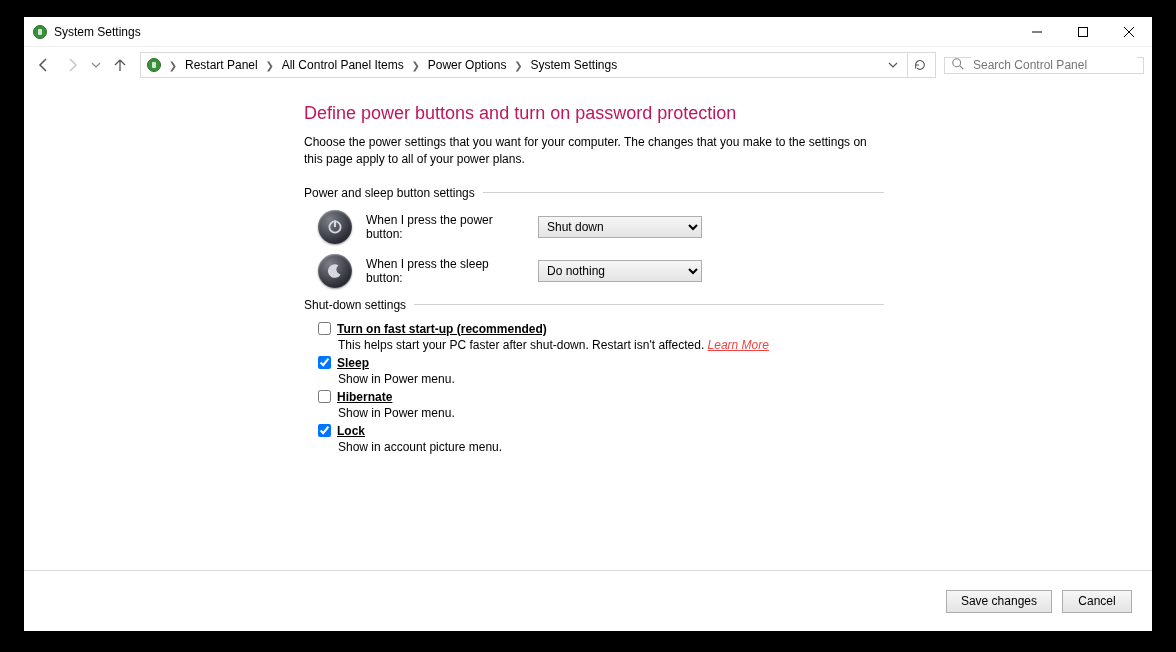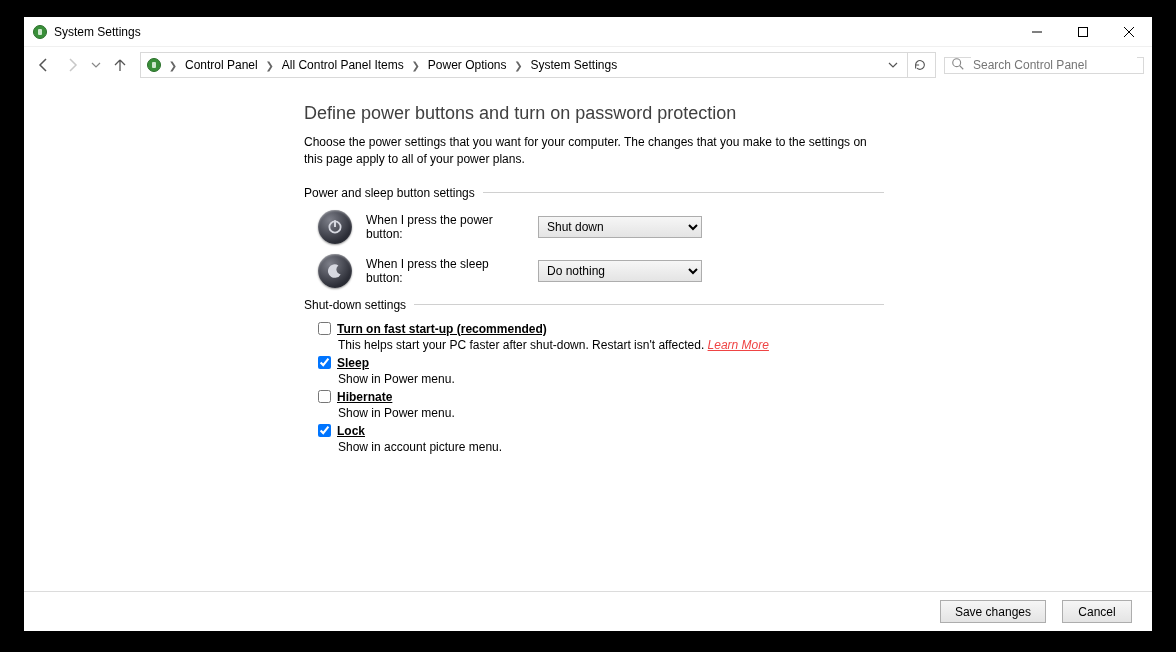--- a/index.html
+++ b/index.html
@@ -112,21 +112,21 @@
   .content-wrap {
     flex: 1;
     overflow: auto;
     padding: 20px 0 0 0;
   }
   .content-inner {
     margin-left: 280px;
     width: 580px;
   }
   h1.page-heading {
-    color: #404040;
+    color: #be185d;
     font-weight: 400;
     font-size: 18px;
     margin: 0 0 10px 0;
   }
   p.page-desc {
     margin: 0 0 18px 0;
     line-height: 1.4;
   }
   .section-label-row {
     display: flex; align-items: center; gap: 8px;
@@ -159,24 +159,24 @@
   .shutdown-item { margin: 4px 0 4px 14px; }
   .shutdown-head { display: flex; align-items: center; gap: 6px; }
   .shutdown-head label { font-weight: 600; text-decoration: underline; }
   .shutdown-sub { margin-left: 20px; margin-top: 2px; }
   .shutdown-sub a { color: #ef4444; font-style: italic; }
   input[type="checkbox"] {
     width: 13px; height: 13px; margin: 0;
   }
   
   .footer {
-    height: 40px;
+    height: 61px;
     border-top: 1px solid #dcdcdc;
     display: flex; align-items: center; justify-content: flex-end;
-    padding: 16px 20px; gap: 16px;
+    padding: 16px 20px; gap: 10px;
   }
   .win-button {
     min-width: 90px; height: 23px;
     font-family: inherit; font-size: 12px;
     background: linear-gradient(#f6f6f6, #e4e4e4);
     border: 1px solid #adadad;
     padding: 0 14px;
   }
   .win-button.secondary { min-width: 70px; }
 </style>
@@ -236,21 +236,21 @@
     </div>
 
     <div class="addr-box">
       <span class="addr-icon">
         <svg width="16" height="16" viewBox="0 0 16 16">
           <circle cx="8" cy="8" r="6.5" fill="#3a8f3a" stroke="#2a6f2a"></circle>
           <rect x="6" y="5" width="4" height="6" rx="1" fill="#cfe8cf"></rect>
         </svg>
       </span>
       <span class="chev">❯</span>
-      <span class="crumb">Control Panel</span>
+      <span class="crumb">Restart Panel</span>
       <span class="chev">❯</span>
       <span class="crumb">All Control Panel Items</span>
       <span class="chev">❯</span>
       <span class="crumb">Power Options</span>
       <span class="chev">❯</span>
       <span class="crumb">System Settings</span>
       <div class="addr-tail">
         <div class="addr-drop">
           <svg width="10" height="10" viewBox="0 0 10 10">
               <path d="M1 3 L5 7 L9 3" fill="none" stroke="#555" stroke-width="1.2"></path>

